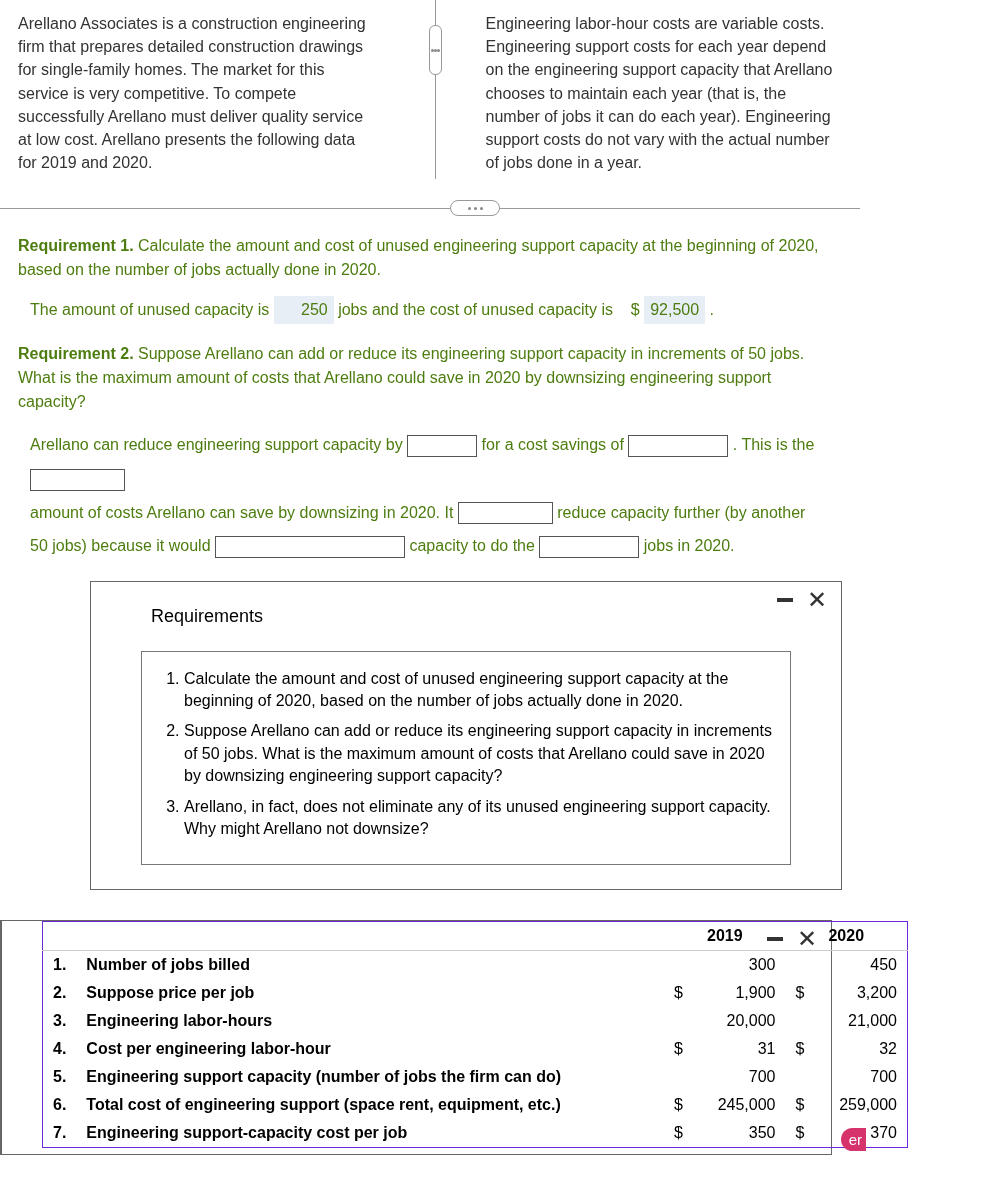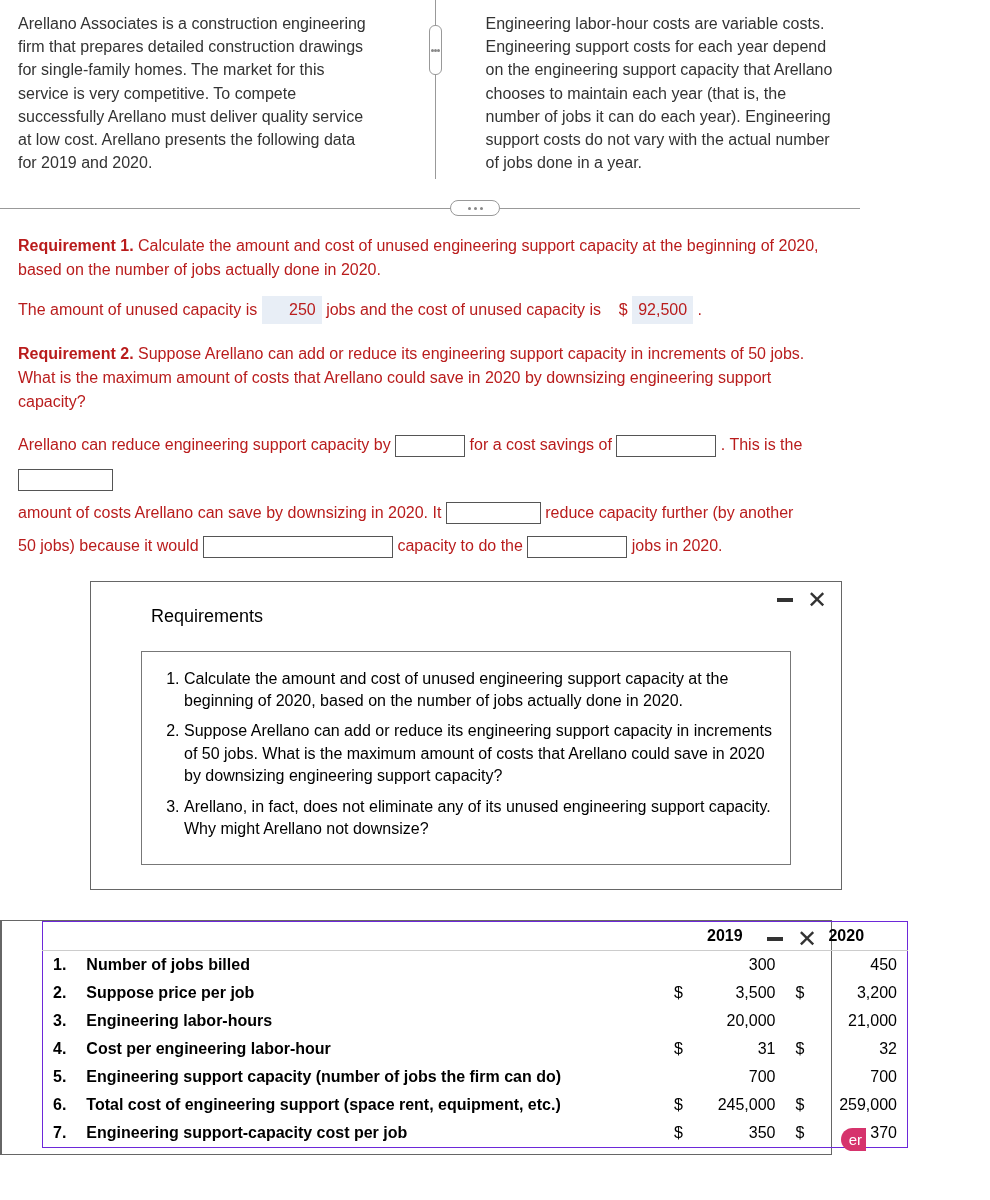--- a/index.html
+++ b/index.html
@@ -8,23 +8,23 @@
 .top-col { flex: 1; line-height: 1.45; color: #333; }
 .top-col.left { padding-right: 60px; }
 .top-col.right { padding-left: 50px; }
 .vdivider { width: 1px; background: #999; margin: -12px 0 -5px 0; position: relative; }
 .vdivider-handle { position: absolute; left: -6px; top: 25px; width: 13px; height: 50px; border: 1px solid #999; border-radius: 6px; background: #fff; display: flex; align-items: center; justify-content: center; }
 .vdivider-handle .dot { width: 3px; height: 3px; background: #888; border-radius: 50%; margin: 1px 0; }
 .hdiv-wrap { position: relative; height: 30px; }
 .hdiv { height: 1px; background: #999; position: absolute; top: 14px; left: 0; right: 0; }
 .hdiv-handle { position: absolute; left: 450px; top: 6px; width: 50px; height: 16px; border: 1px solid #999; border-radius: 8px; background: #fff; display: flex; align-items: center; justify-content: center; gap: 3px; }
 .hdiv-handle .d { width: 3px; height: 3px; background: #888; border-radius: 50%; }
-.content { padding: 10px 28px 0 18px; line-height: 1.5; color: #b91c1c; }
+.content { padding: 10px 28px 0 18px; line-height: 1.5; color: #4d7c0f; }
 .req-head { font-weight: bold; }
-.sentence { margin: 14px 0 18px 0; }
+.sentence { margin: 14px 0 18px 12px; }
 .filled { display: inline-block; background: #e8eef6; text-align: right; min-width: 60px; padding: 2px 6px; }
 .blank { display: inline-block; border: 1px solid #555; height: 22px; vertical-align: middle; background: #fff; }
 .w70 { width: 70px; } .w95 { width: 95px; } .w100 { width: 100px; } .w190 { width: 190px; }
 .modal { border: 1px solid #666; margin: 18px 18px 0 90px; background: #fff; position: relative; }
 .modal2 { border: 1px solid #666; border-left: 2px solid #666; margin: 30px 28px 0 0; background: #fff; position: relative; padding-bottom: 6px; }
 .modal-controls { position: absolute; top: 10px; right: 14px; display: flex; gap: 14px; align-items: center; }
 .min-icon { width: 16px; height: 4px; background: #333; }
 .x-icon { font-size: 24px; font-weight: 300; line-height: 16px; color: #333; }
 .modal h2 { font-weight: 400; font-size: 18px; padding: 24px 0 24px 60px; }
 .modal2 h2 { font-weight: 400; font-size: 26px; padding: 20px 0 28px 60px; }
@@ -130,21 +130,21 @@
             <td class="label">Number of jobs billed</td>
             <td class="cur"></td>
             <td class="num">300</td>
             <td class="cur"></td>
             <td class="num">450</td>
           </tr>
     <tr>
             <td class="label">2.</td>
             <td class="label">Suppose price per job</td>
             <td class="cur">$</td>
-            <td class="num">3,500</td>
+            <td class="num">1,900</td>
             <td class="cur">$</td>
             <td class="num">3,200</td>
           </tr>
     <tr>
             <td class="label">3.</td>
             <td class="label">Engineering labor-hours</td>
             <td class="cur"></td>
             <td class="num">20,000</td>
             <td class="cur"></td>
             <td class="num">21,000</td>

